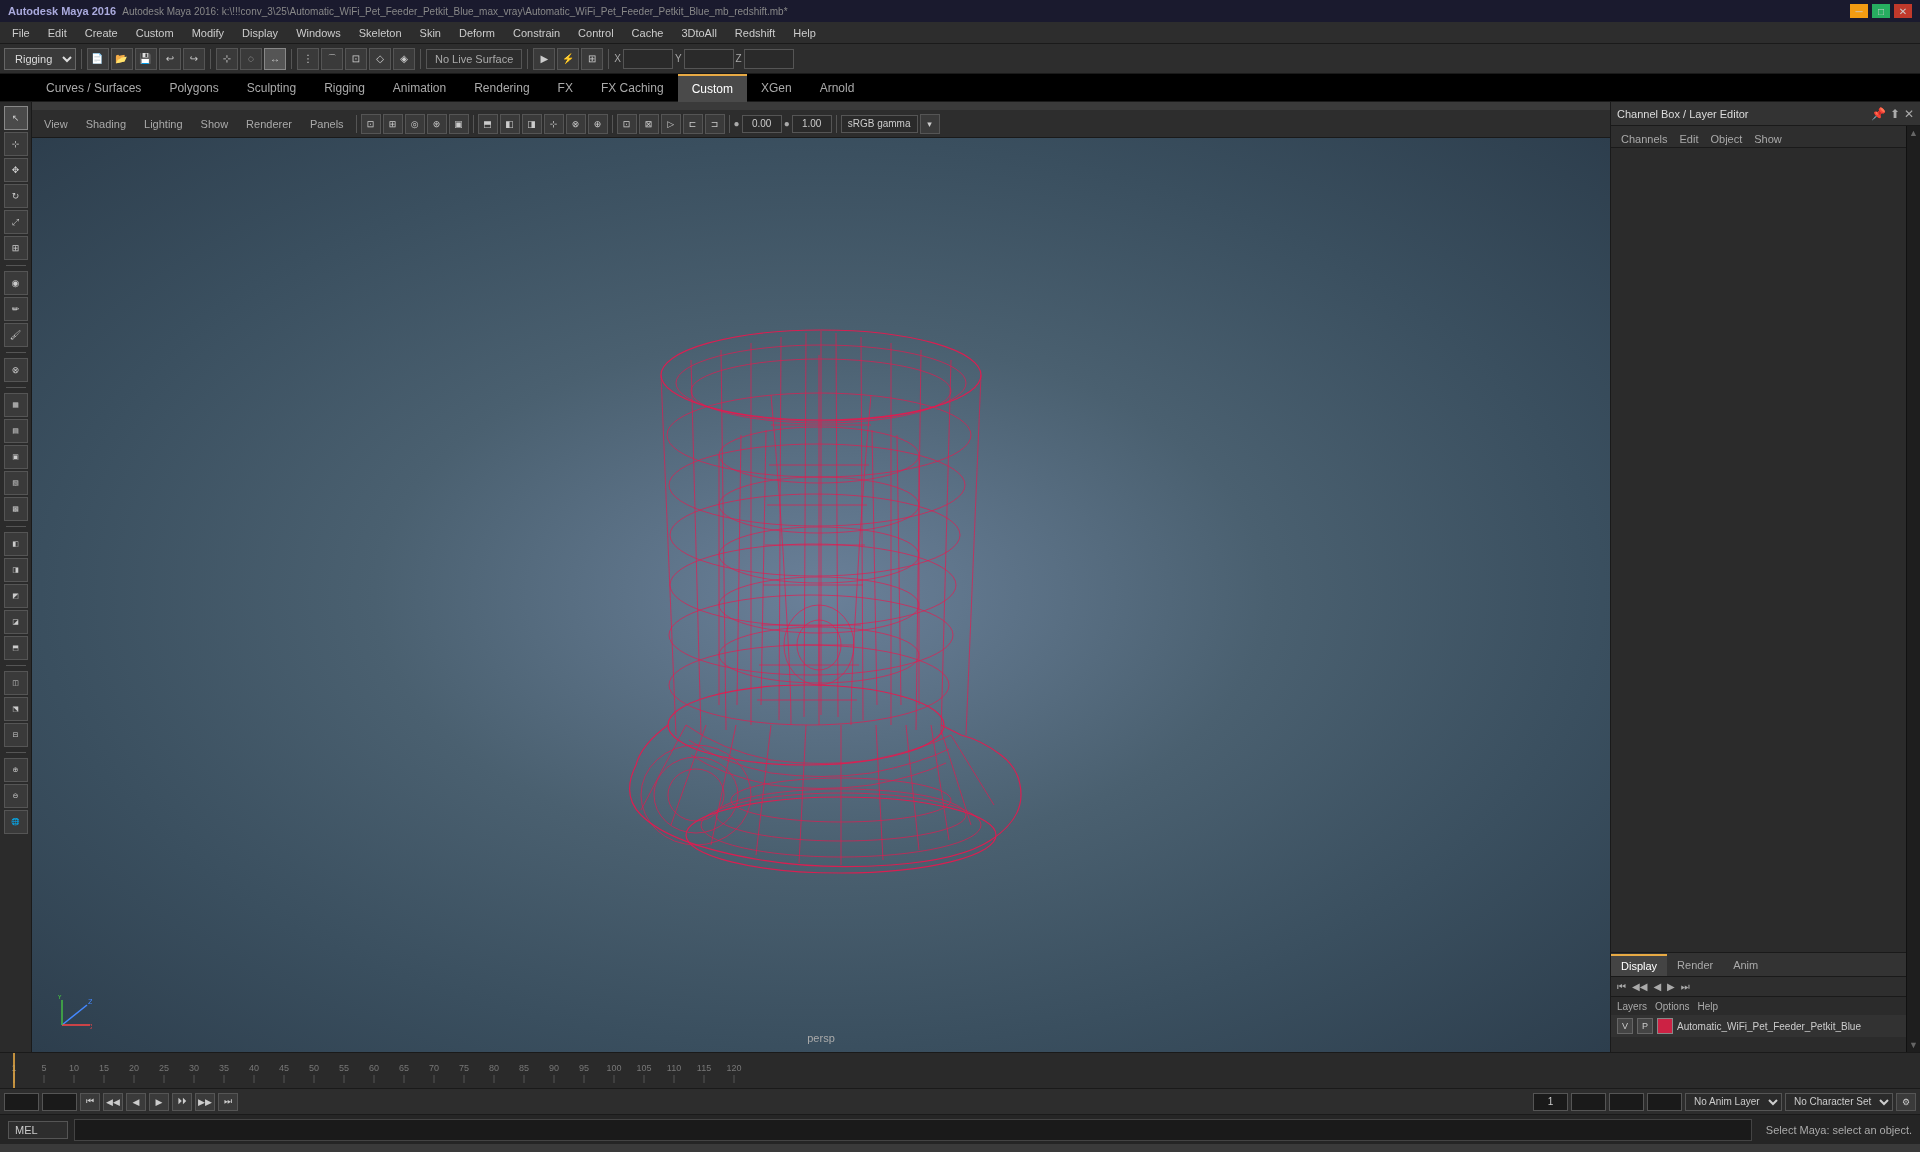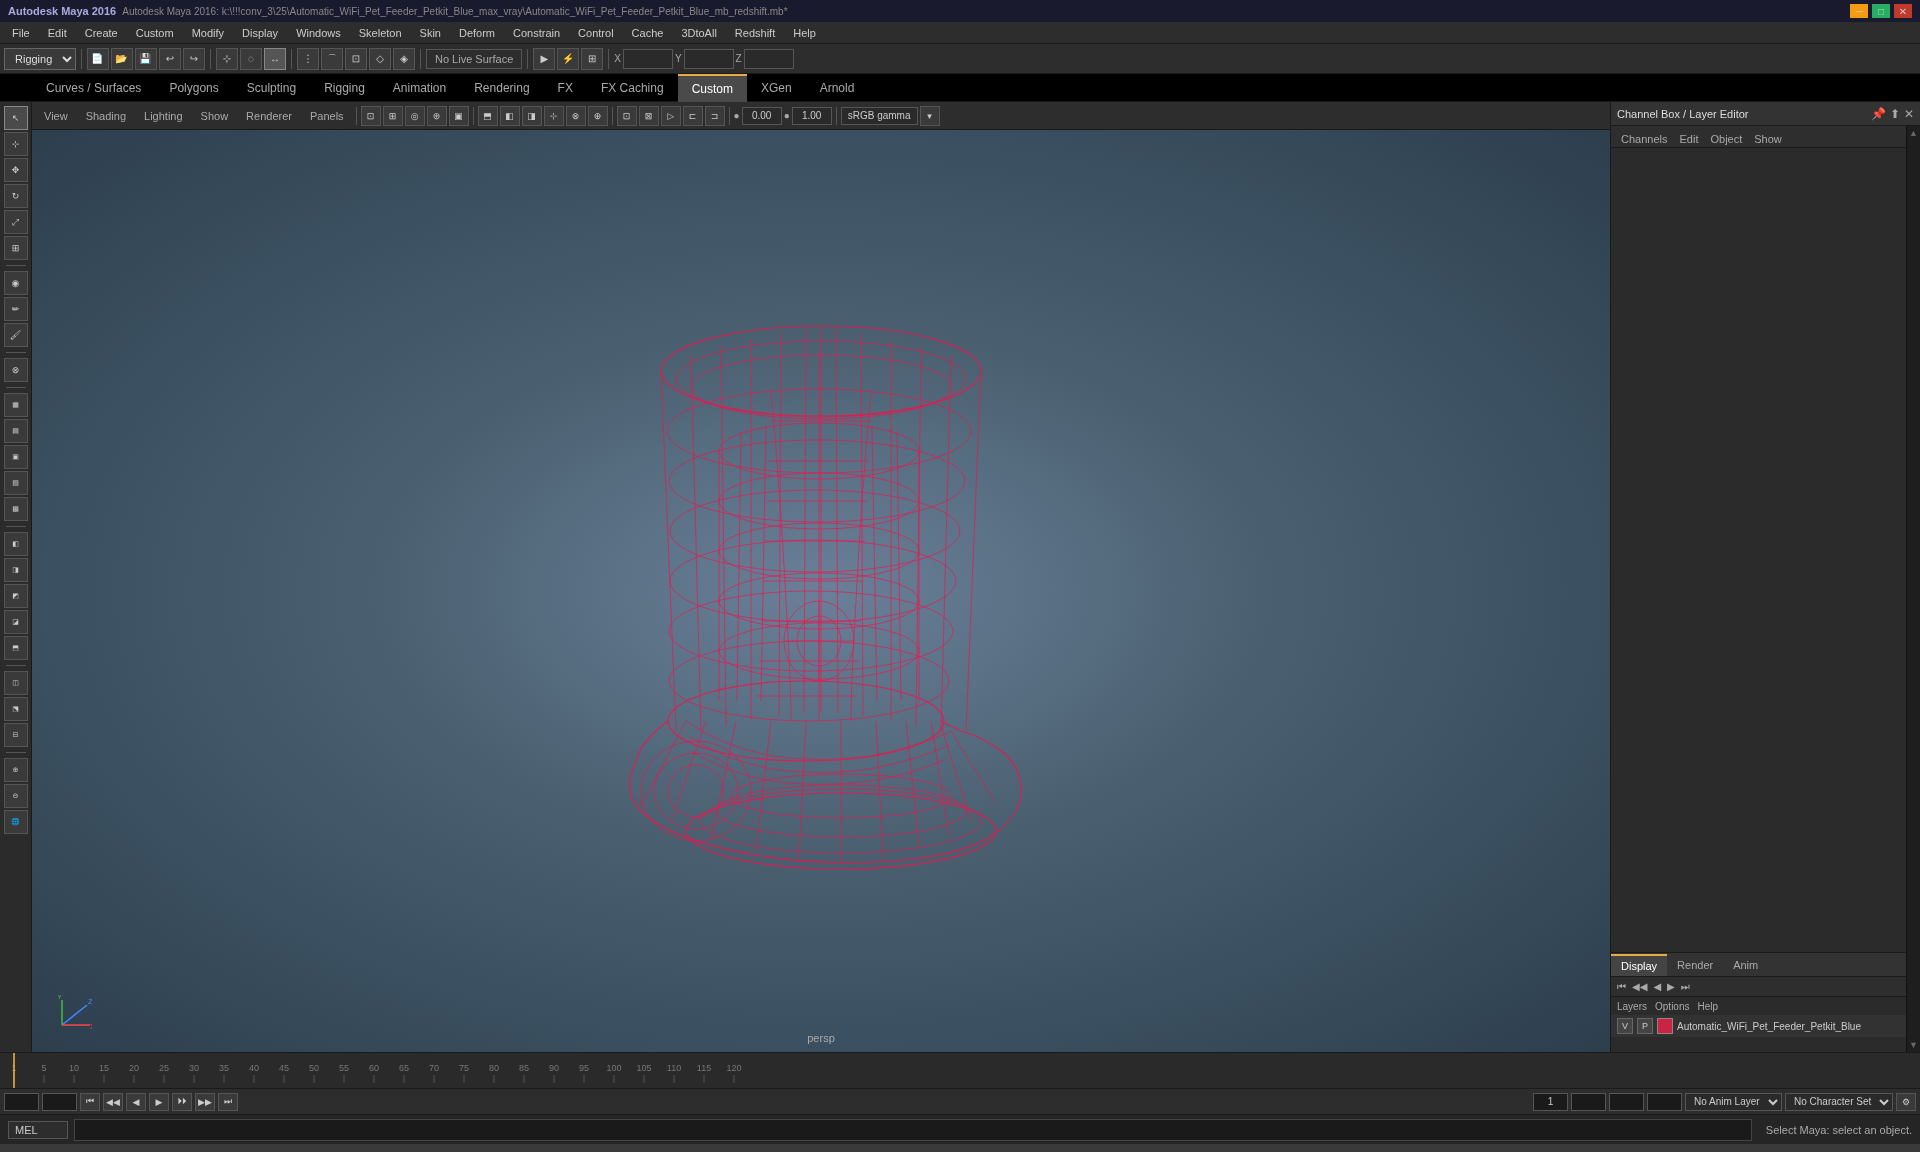--- a/index.html
+++ b/index.html
@@ -427,21 +427,21 @@
     <div style="width:20px;height:1px;background:#555;margin:3px 0;"></div>
     <div class="left-btn" style="font-size:7px;">◫</div>
     <div class="left-btn" style="font-size:7px;">⬔</div>
     <div class="left-btn" style="font-size:7px;">⊟</div>
     <div style="width:20px;height:1px;background:#555;margin:3px 0;"></div>
     <div class="left-btn" style="font-size:7px;">⊕</div>
     <div class="left-btn" style="font-size:7px;">⊖</div>
     <div class="left-btn" style="font-size:7px;">🌐</div>
   </div>
 
-  <div id="viewport-container" style="flex:1;display:flex;flex-direction:column;background:#3a3a3a;">
+  <div id="viewport-container" style="flex:1;display:flex;flex-direction:column;background:#3a3a3a;margin-top:8px;">
 
     <div id="viewport-toolbar" style="height:28px;background:#2d2d2d;display:flex;align-items:center;padding:0 4px;gap:2px;border-bottom:1px solid #1a1a1a;flex-wrap:nowrap;">
       <div class="vp-menu">View</div>
       <div class="vp-menu">Shading</div>
       <div class="vp-menu">Lighting</div>
       <div class="vp-menu">Show</div>
       <div class="vp-menu">Renderer</div>
       <div class="vp-menu">Panels</div>
       <div class="vp-separator"></div>
 

